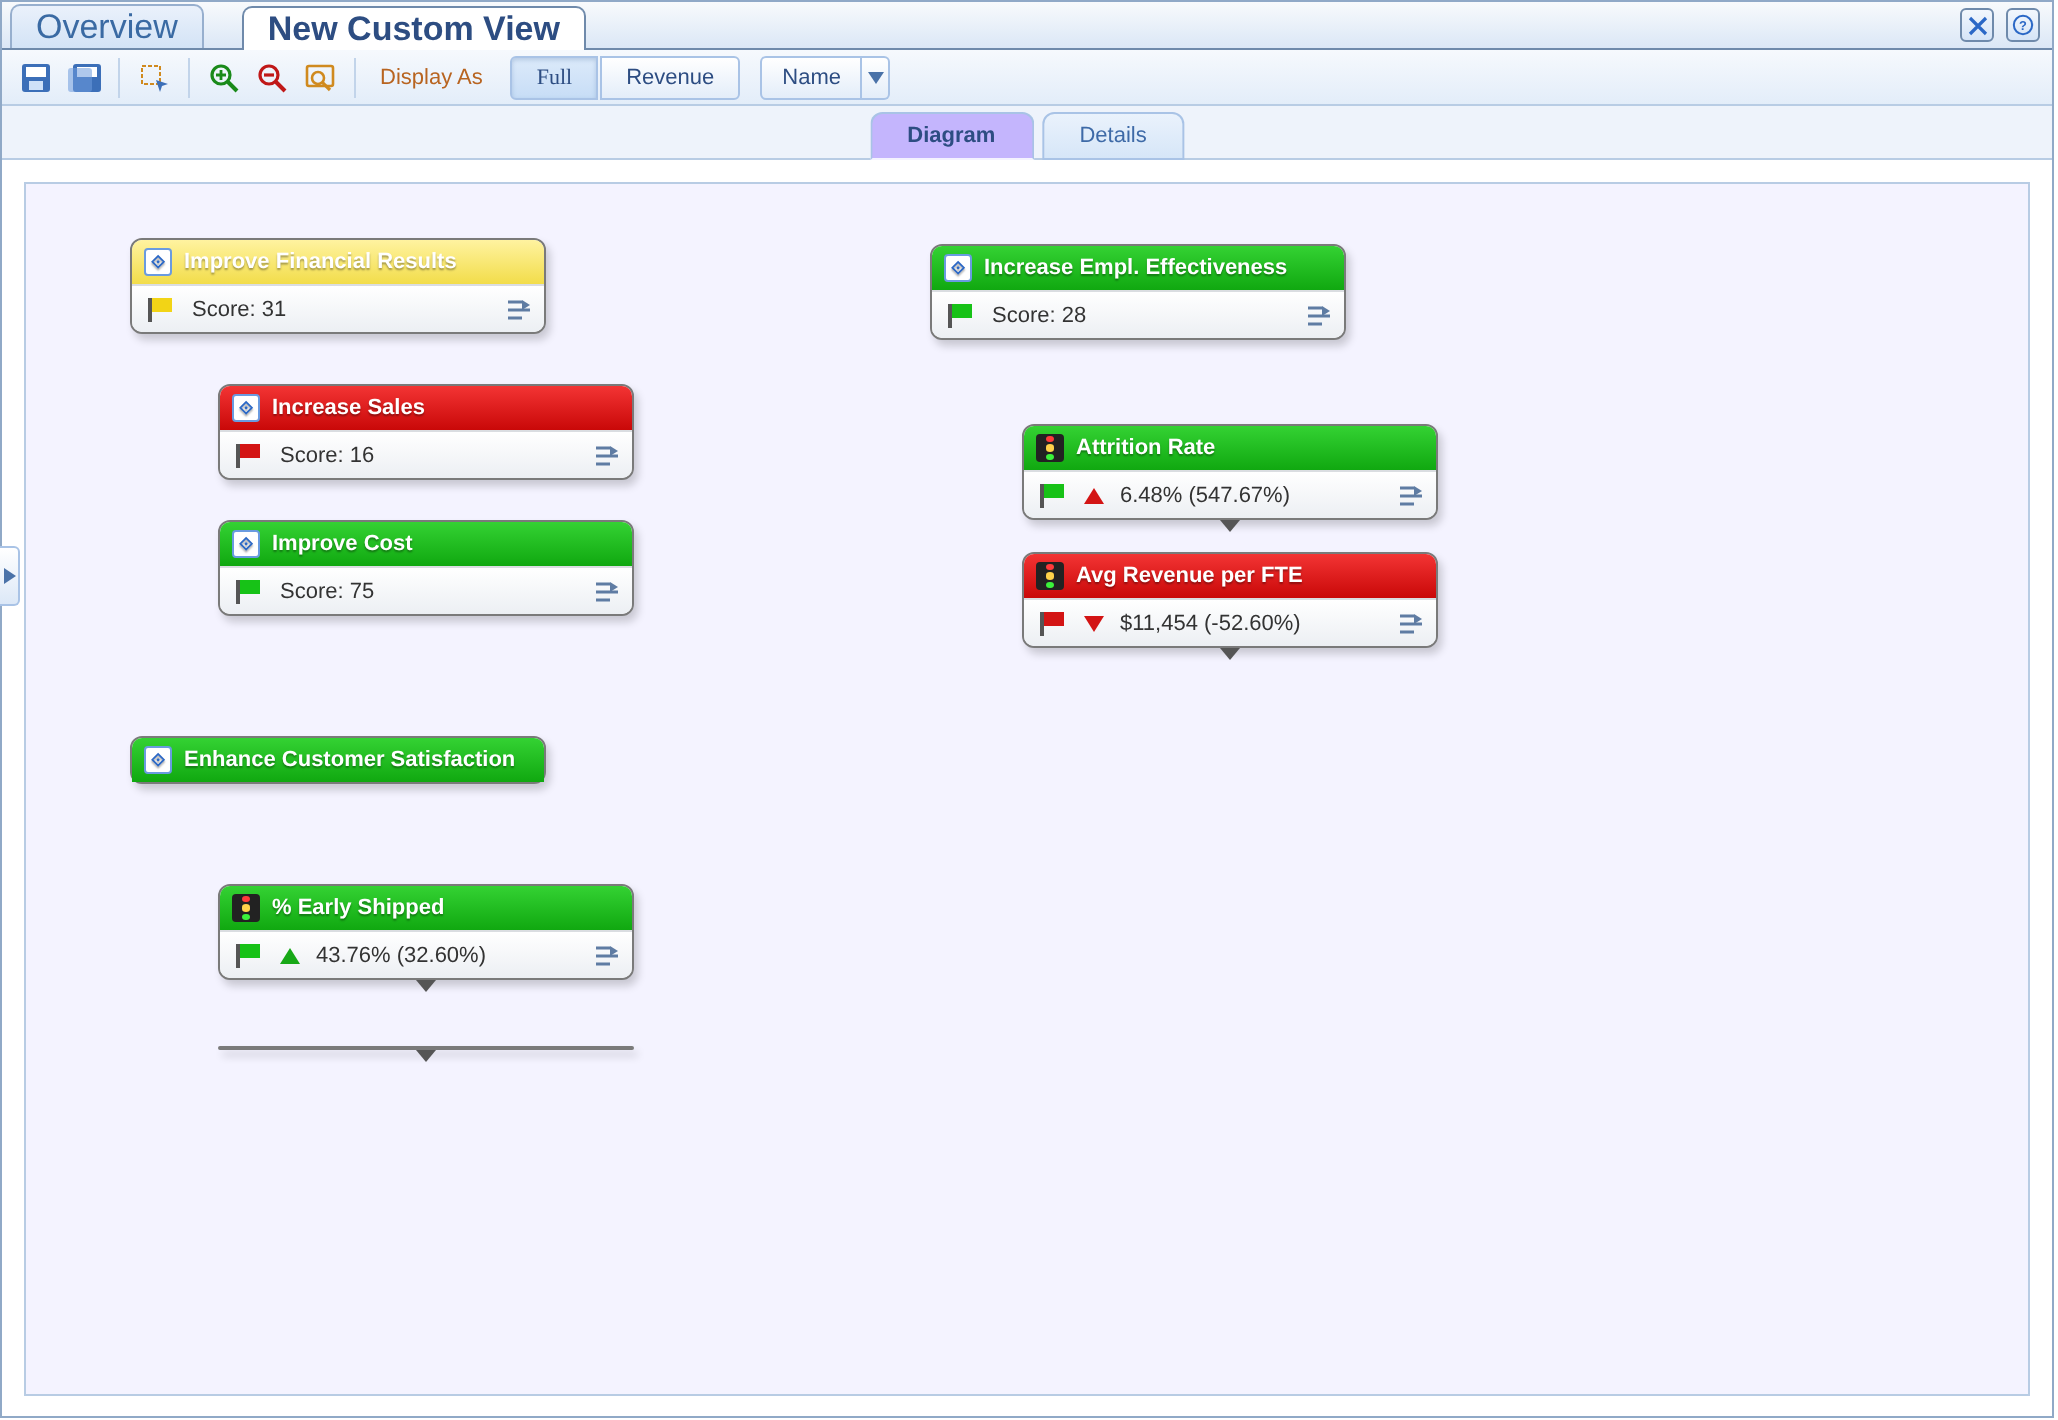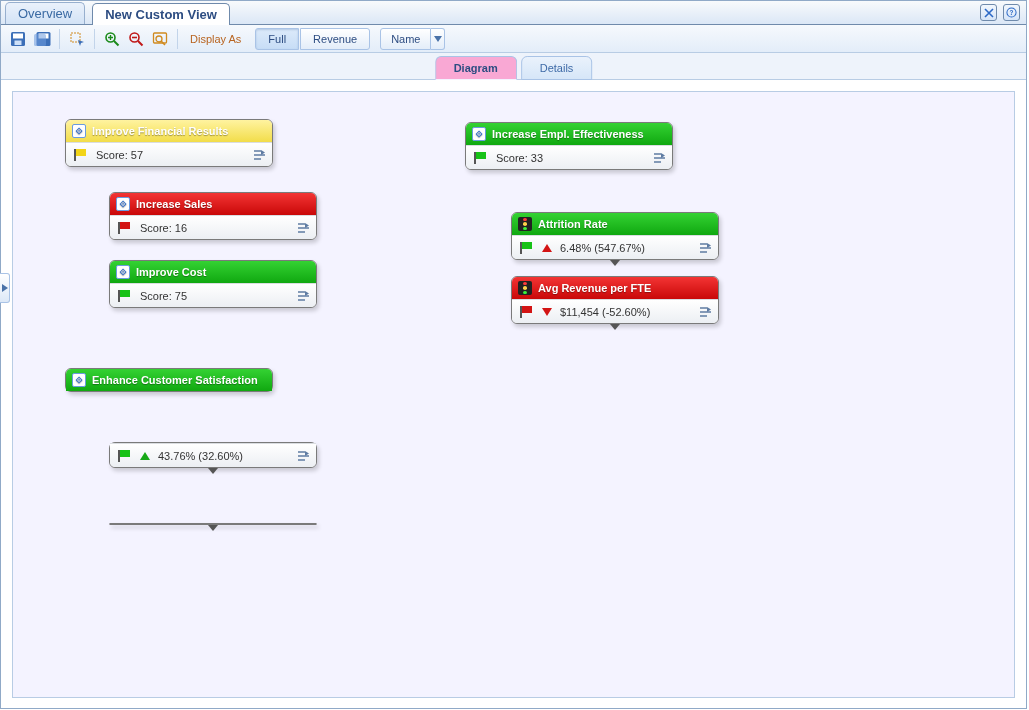--- a/index.html
+++ b/index.html
@@ -1,41 +1,41 @@
 <!DOCTYPE html>
 <html><head>
 <meta charset="utf-8">
 <style>
   * { box-sizing: border-box; }
   html, body { margin:0; padding:0; font-family: "Segoe UI", Tahoma, Arial, sans-serif; font-size:11px; }
   body { background:#fff; width:1029px; height:710px; overflow:hidden; position:relative; }
   .panel { width:1027px; height:709px; border:1px solid #90a9c7; margin:0; background:#fff; position:relative; }
   
   .tabstrip { height:24px; background:linear-gradient(#f8fafc,#dbe7f6); border-bottom:1px solid #6f8aab; display:flex; align-items:flex-end; padding:0 0 0 4px; position:relative; }
-  .filetab { height:22px; padding:0 12px; display:flex; align-items:center; font-size:13px; color:#3a6aa3; background:linear-gradient(#eaf1fb,#d3e3f6); border:1px solid #97afce; border-bottom:none; border-radius:5px 5px 0 0; margin-right:7px; cursor:pointer; }
+  .filetab { height:22px; padding:0 12px; display:flex; align-items:center; font-size:17px; color:#3a6aa3; background:linear-gradient(#eaf1fb,#d3e3f6); border:1px solid #97afce; border-bottom:none; border-radius:5px 5px 0 0; margin-right:19px; cursor:pointer; }
   .filetab.active { background:#fff; color:#2d4d82; font-weight:bold; border-color:#6f8aab; position:relative; top:1px; }
   .filetab-right { position:absolute; right:6px; top:3px; display:flex; gap:6px; }
   .rticon { width:17px; height:17px; border:1px solid #6f8aab; border-radius:3px; background:linear-gradient(#f2f7fd,#d5e4f7); display:flex; align-items:center; justify-content:center; cursor:pointer; }
   .rticon.help { color:#2b68c6; font-weight:bold; }
   
   .toolbar { height:28px; background:linear-gradient(#f6f9fd,#e3edf9); border-bottom:1px solid #b8cce4; display:flex; align-items:center; padding:0 6px; gap:2px; }
   .tbtn { width:22px; height:22px; display:flex; align-items:center; justify-content:center; border:1px solid transparent; border-radius:2px; cursor:pointer; }
   .sep { width:1px; height:20px; background:#c2d4ea; margin:0 4px; }
   .tlabel { color:#b86420; font-size:11px; padding:0 6px; }
   .segbtn { height:22px; padding:0 12px; border:1px solid #a9c3e6; background:linear-gradient(#ffffff,#e3edf9); color:#2d4d82; display:flex; align-items:center; cursor:pointer; margin-left:-1px; }
-  .segbtn.first { border-radius:3px 0 0 3px; margin-left:6px; }
+  .segbtn.first { border-radius:3px 0 0 3px; margin-left:6px;font-family:Liberation Serif, serif; }
   .segbtn.last { border-radius:0 3px 3px 0; }
   .segbtn.active { background:linear-gradient(#dceafa,#c7ddf6); box-shadow:inset 0 1px 2px rgba(60,100,160,.25); }
   .dropbtn { height:22px; padding:0 10px; border:1px solid #a9c3e6; background:linear-gradient(#ffffff,#e3edf9); color:#2d4d82; display:flex; align-items:center; cursor:pointer; border-radius:3px; margin-left:8px; }
   .caret { width:14px; height:22px; border:1px solid #a9c3e6; border-left:none; background:linear-gradient(#ffffff,#e3edf9); display:flex; align-items:center; justify-content:center; border-radius:0 3px 3px 0; cursor:pointer; }
   
   .subtabwrap { height:27px; background:#eef3fb; border-bottom:1px solid #b8cce4; position:relative; }
   .subtabs { position:absolute; left:50%; transform:translateX(-50%); bottom:-1px; display:flex; }
   .subtab { height:24px; padding:0 18px; display:flex; align-items:center; border:1px solid #a9c3e6; background:linear-gradient(#eaf2fc,#d6e6f8); color:#3e6aa7; border-radius:6px 6px 0 0; margin:0 2px; cursor:pointer; font-size:11px; }
-  .subtab.active { background:#f9a8d4; border-bottom-color:#f4f3ff; color:#2d4d82; font-weight:bold; }
+  .subtab.active { background:#c4b5fd; border-bottom-color:#f4f3ff; color:#2d4d82; font-weight:bold; }
   
   .canvas { position:absolute; left:11px; right:11px; top:90px; bottom:10px; background:#f4f3ff; border:1px solid #b8cce4; overflow:hidden; }
   .dragtab { position:absolute; left:-1px; top:272px; width:10px; height:30px; background:linear-gradient(#fff,#dce8f7); border:1px solid #a9c3e6; border-left:none; border-radius:0 3px 3px 0; display:flex; align-items:center; justify-content:center; cursor:pointer; }
   
   .card { position:absolute; width:208px; border:1px solid #7a7a7a; border-radius:6px; background:#fff; box-shadow:2px 3px 4px rgba(0,0,0,.18); overflow:visible; }
   .card-hd { height:22px; border-radius:5px 5px 0 0; display:flex; align-items:center; padding:0 6px; gap:6px; color:#fff; font-weight:bold; font-size:11px; text-shadow:0 1px 1px rgba(0,0,0,.35); }
   .hd-green { background:linear-gradient(#34d233,#10a810); }
   .hd-red   { background:linear-gradient(#f33434,#c90808); }
   .hd-yellow{ background:linear-gradient(#fff3a0,#f2dd4a); color:#fff; }
   .card-bd { height:24px; background:linear-gradient(#ffffff,#eceff3); border-top:1px solid #dadde1; display:flex; align-items:center; padding:0 8px; gap:8px; font-size:11px; color:#333; border-radius:0 0 5px 5px; position:relative; }
@@ -154,21 +154,21 @@
 
   <div class="canvas">
 
     <div class="card" style="left:52px; top:27px;">
       <div class="card-hd hd-yellow">
         <span class="hd-ico box">⟐</span>
         <span>Improve Financial Results</span>
       </div>
       <div class="card-bd">
         <span class="flag yellow"></span>
-        <span>Score: 57</span>
+        <span>Score: 31</span>
         <span class="menu-icon">
           <svg width="13" height="11" viewBox="0 0 13 11">
               <path d="M2 1 H9 M2 5 H13 M2 9 H9" stroke="#5f7ca3" stroke-width="1.4"></path>
               <path d="M9 0 L13 2.5 L9 5" fill="#5f7ca3"></path>
             </svg>
         </span>
       </div>
     </div>
 
     <div class="card" style="left:96px; top:100px;">
@@ -206,20 +206,28 @@
     </div>
 
     <div class="card" style="left:52px; top:276px;">
       <div class="card-hd hd-green">
         <span class="hd-ico box">⟐</span>
         <span>Enhance Customer Satisfaction</span>
       </div>
     </div>
 
     <div class="card" style="left:96px; top:350px;">
+      <div class="card-hd hd-green">
+        <span class="hd-ico traffic">
+            <span class="tl r"></span>
+            <span class="tl y"></span>
+            <span class="tl g"></span>
+          </span>
+        <span>% Early Shipped</span>
+      </div>
       <div class="card-bd">
         <span class="flag green"></span>
         <span class="arrow-up green"></span>
         <span>43.76% (32.60%)</span>
         <span class="menu-icon">
           <svg width="13" height="11" viewBox="0 0 13 11">
               <path d="M2 1 H9 M2 5 H13 M2 9 H9" stroke="#5f7ca3" stroke-width="1.4"></path>
               <path d="M9 0 L13 2.5 L9 5" fill="#5f7ca3"></path>
             </svg>
         </span>
@@ -239,21 +247,21 @@
       </div>
     </div>
 
     <div class="card" style="left:452px; top:30px;">
       <div class="card-hd hd-green">
         <span class="hd-ico box">⟐</span>
         <span>Increase Empl. Effectiveness</span>
       </div>
       <div class="card-bd">
         <span class="flag green"></span>
-        <span>Score: 33</span>
+        <span>Score: 28</span>
         <span class="menu-icon">
           <svg width="13" height="11" viewBox="0 0 13 11">
               <path d="M2 1 H9 M2 5 H13 M2 9 H9" stroke="#5f7ca3" stroke-width="1.4"></path>
               <path d="M9 0 L13 2.5 L9 5" fill="#5f7ca3"></path>
             </svg>
         </span>
       </div>
     </div>
 
     <div class="card" style="left:498px; top:120px;">

